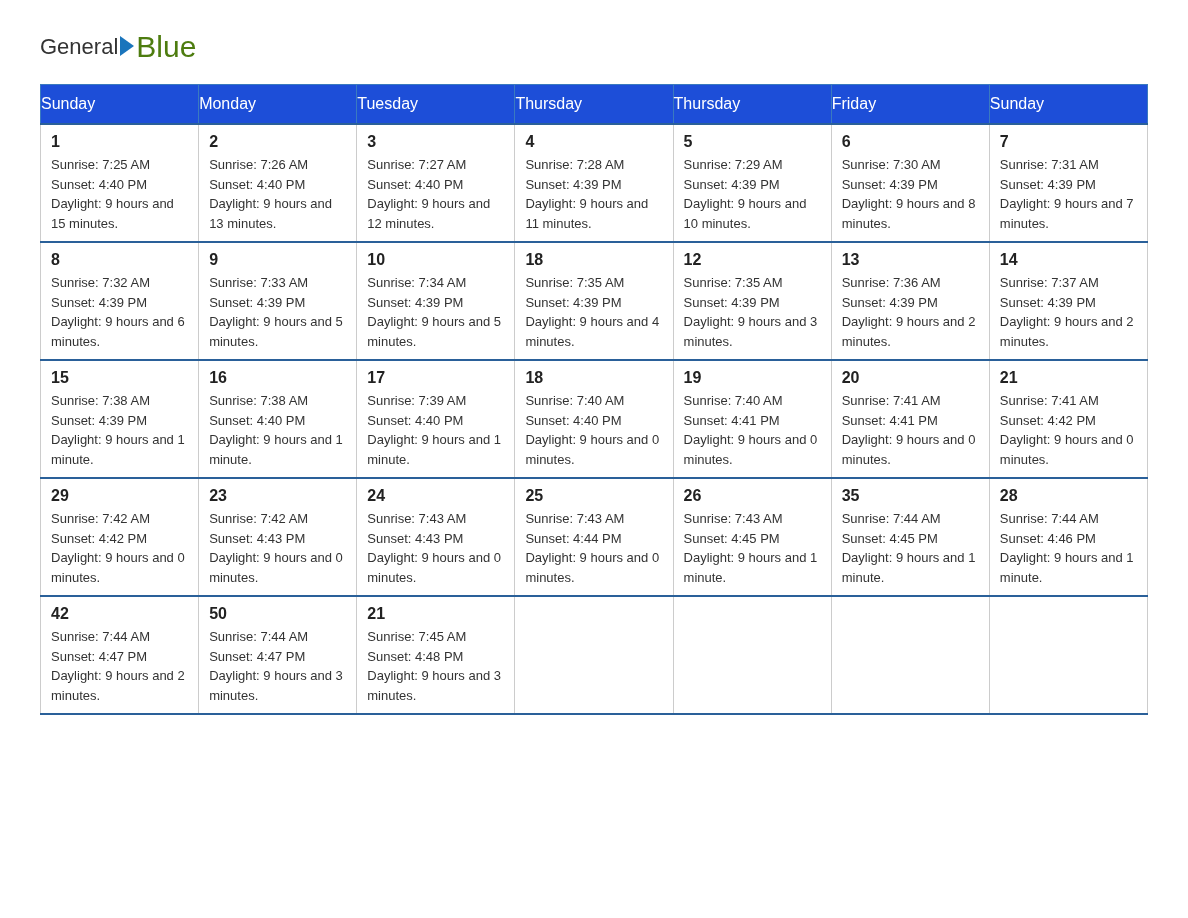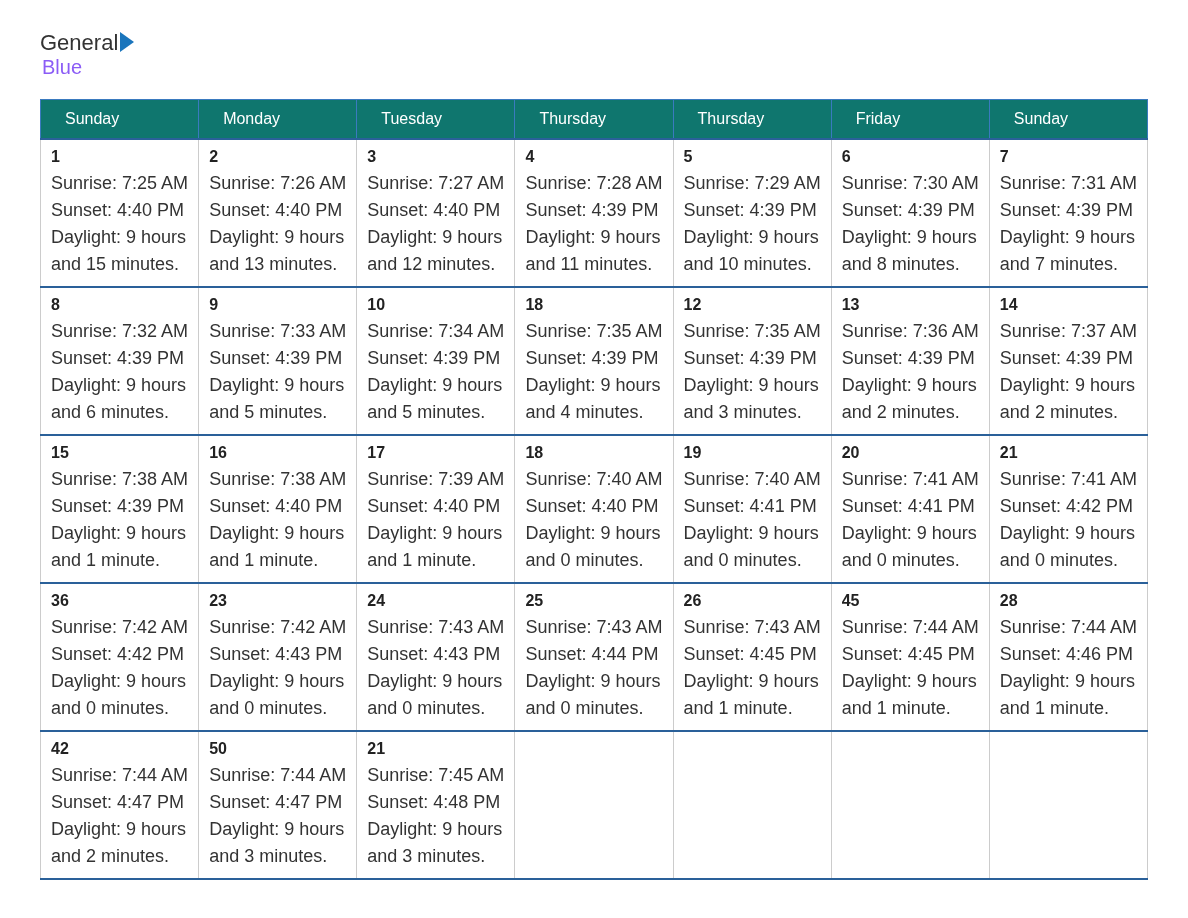--- a/index.html
+++ b/index.html
@@ -20,48 +20,47 @@
       width: 0;
       height: 0;
       border-left: 14px solid #1a75bc;
       border-top: 10px solid transparent;
       border-bottom: 10px solid transparent;
       margin-left: 2px;
       margin-top: -2px;
     }
     .logo-wrapper {
       display: flex;
-      flex-direction: column;
     }
     .logo-line1 { display: flex; align-items: center; }
-    .logo-line2 { color: #8b5cf6; font-size: 20px; margin-left: 2px; }
+    .logo-line2 { color: #4d7c0f; font-size: 30px; margin-left: 2px; }
     .title-section {
       text-align: right;
     }
     .main-title {
       font-size: 52px;
       font-weight: normal;
       color: #222;
     }
     .subtitle {
       font-size: 20px;
       color: #444;
       margin-top: 4px;
     }
     .calendar {
       width: 100%;
       border-collapse: collapse;
       border: 1.5px solid #3a7abf;
     }
     .calendar th {
-      background-color: #0f766e;
+      background-color: #1d4ed8;
       color: #fff;
       font-size: 16px;
       font-weight: normal;
-      padding: 10px 24px;
+      padding: 10px 0;
       text-align: left;
       border: 1px solid #3a7abf;
     }
     .calendar td {
       vertical-align: top;
       padding: 8px 10px;
       border: 1px solid #ccc;
       width: calc(100% / 7);
       min-height: 100px;
     }
@@ -69,21 +68,21 @@
       border-bottom: 2px solid #2a6099;
     }
     .day-num {
       font-size: 16px;
       font-weight: bold;
       color: #222;
       margin-bottom: 4px;
       display: block;
     }
     .day-info {
-      font-size: 18px;
+      font-size: 13px;
       color: #333;
       line-height: 1.5;
     }
     .empty-cell {
       background: #fff;
     }
   </style>
 </head>
 <body>
 
@@ -199,41 +198,41 @@
         <span class="day-num">20</span>
         <span class="day-info">Sunrise: 7:41 AM<br>Sunset: 4:41 PM<br>Daylight: 9 hours and 0 minutes.</span>
       </td>
         <td>
         <span class="day-num">21</span>
         <span class="day-info">Sunrise: 7:41 AM<br>Sunset: 4:42 PM<br>Daylight: 9 hours and 0 minutes.</span>
       </td>
       </tr>
       <tr>
         <td>
-        <span class="day-num">36</span>
+        <span class="day-num">29</span>
         <span class="day-info">Sunrise: 7:42 AM<br>Sunset: 4:42 PM<br>Daylight: 9 hours and 0 minutes.</span>
       </td>
         <td>
         <span class="day-num">23</span>
         <span class="day-info">Sunrise: 7:42 AM<br>Sunset: 4:43 PM<br>Daylight: 9 hours and 0 minutes.</span>
       </td>
         <td>
         <span class="day-num">24</span>
         <span class="day-info">Sunrise: 7:43 AM<br>Sunset: 4:43 PM<br>Daylight: 9 hours and 0 minutes.</span>
       </td>
         <td>
         <span class="day-num">25</span>
         <span class="day-info">Sunrise: 7:43 AM<br>Sunset: 4:44 PM<br>Daylight: 9 hours and 0 minutes.</span>
       </td>
         <td>
         <span class="day-num">26</span>
         <span class="day-info">Sunrise: 7:43 AM<br>Sunset: 4:45 PM<br>Daylight: 9 hours and 1 minute.</span>
       </td>
         <td>
-        <span class="day-num">45</span>
+        <span class="day-num">35</span>
         <span class="day-info">Sunrise: 7:44 AM<br>Sunset: 4:45 PM<br>Daylight: 9 hours and 1 minute.</span>
       </td>
         <td>
         <span class="day-num">28</span>
         <span class="day-info">Sunrise: 7:44 AM<br>Sunset: 4:46 PM<br>Daylight: 9 hours and 1 minute.</span>
       </td>
       </tr>
       <tr>
         <td>
         <span class="day-num">42</span>

